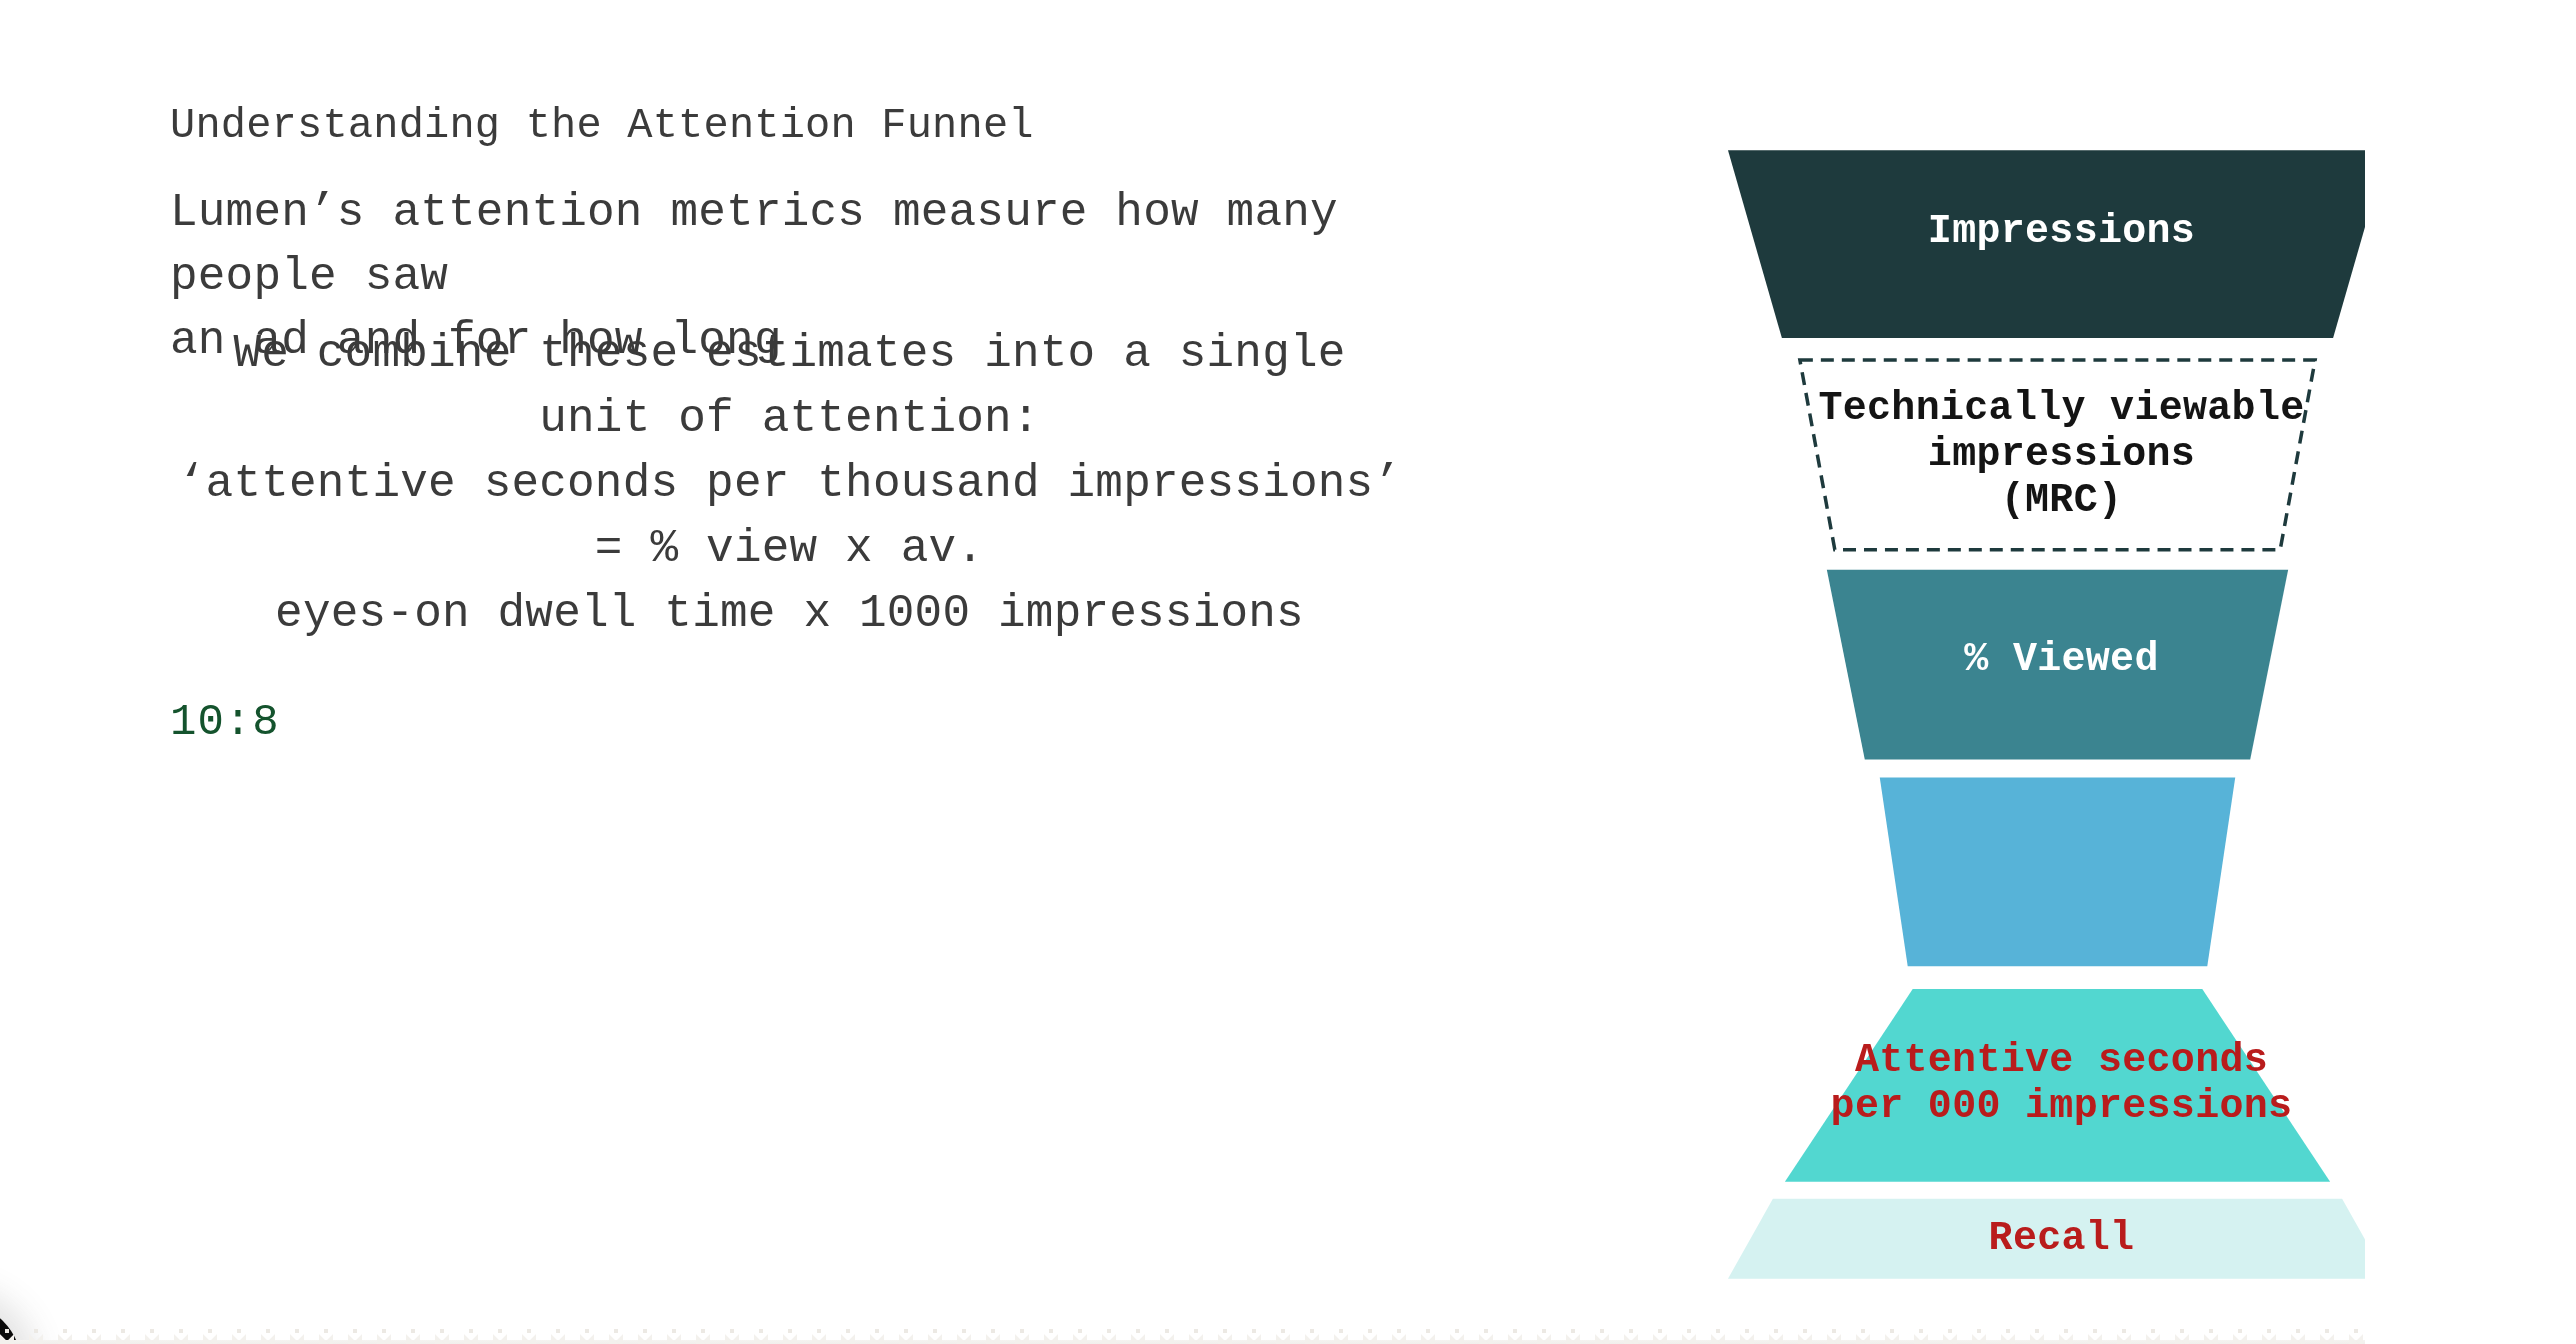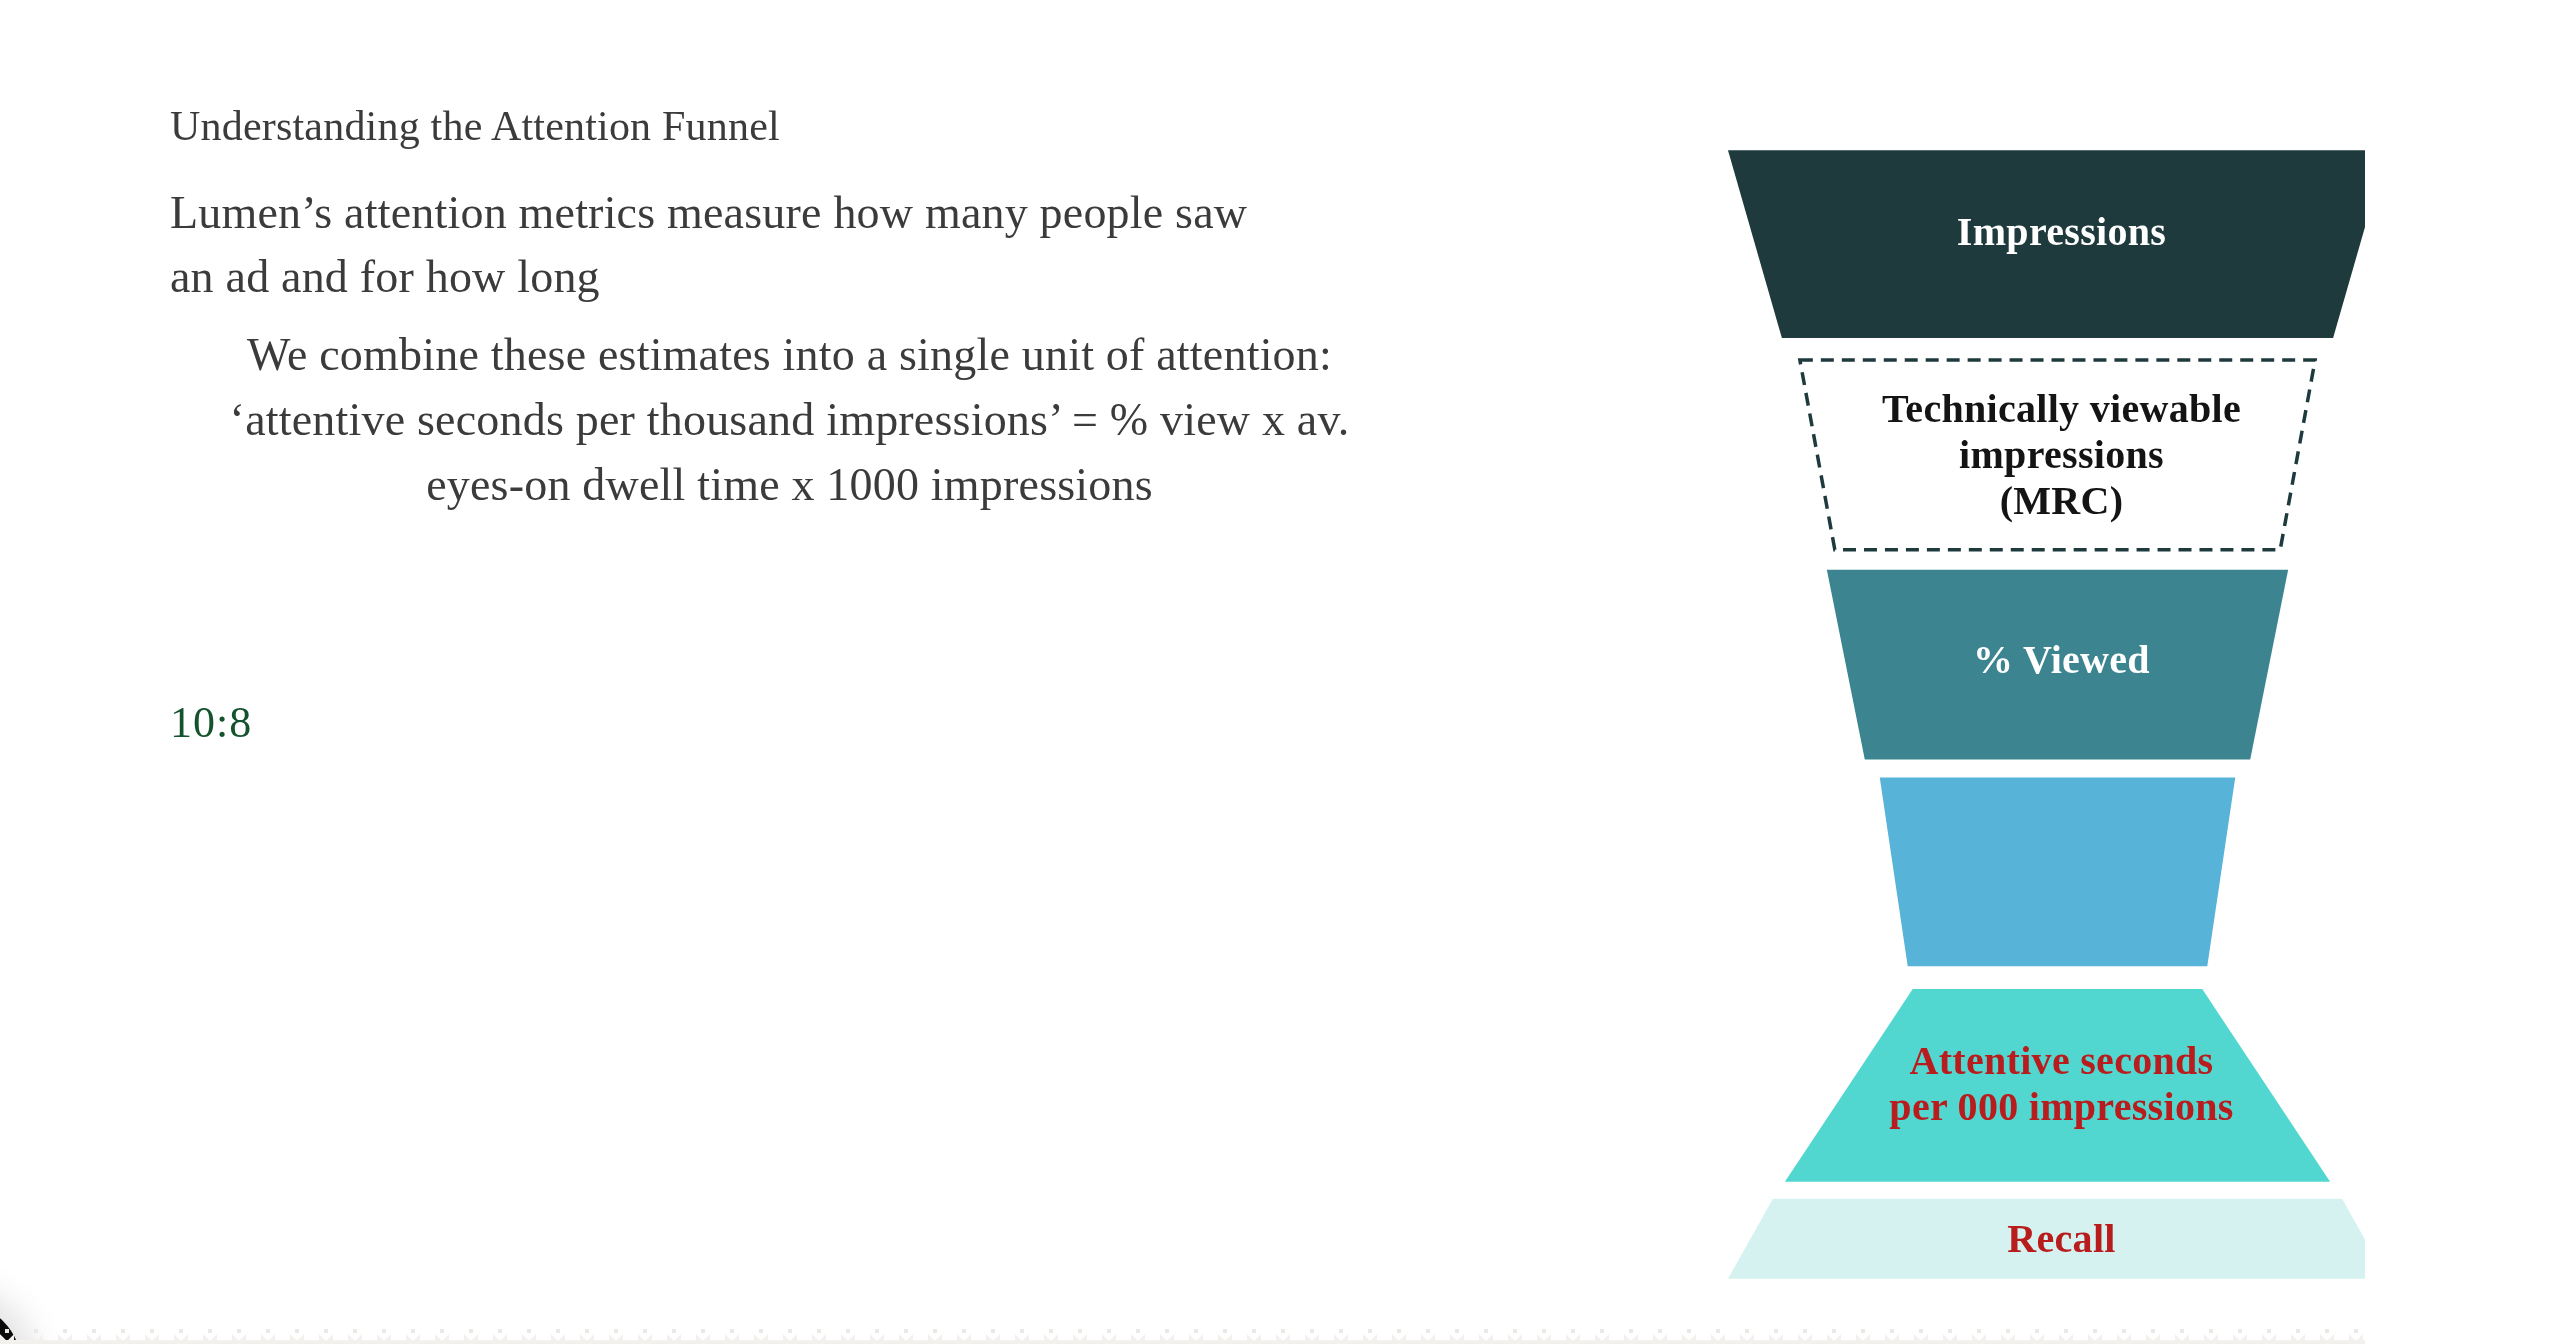--- a/index.html
+++ b/index.html
@@ -1,18 +1,18 @@
 <!DOCTYPE html>
 <html><head>
 <meta charset="utf-8">
 <style>
   html,body{margin:0;padding:0;background:#ffffff;}
   .slide{
     position:relative; width:2365px; height:1344px; background:#ffffff;
-    overflow:hidden; font-family:Liberation Serif, serif;
+    overflow:hidden; font-family:Liberation Mono, monospace;
   }
   
   .text-col{position:absolute; left:170px; top:0; width:1239px;}
   .slide-title{
     position:absolute; left:0; top:102px; margin:0;
     font-size:42px; font-weight:400; color:#3b3b3b; white-space:pre-line; letter-spacing:0.2px;
   }
   .para{
     position:absolute; left:0; margin:0; width:1239px;
     font-size:46px; font-weight:400; color:#3b3b3b; line-height:64px;

